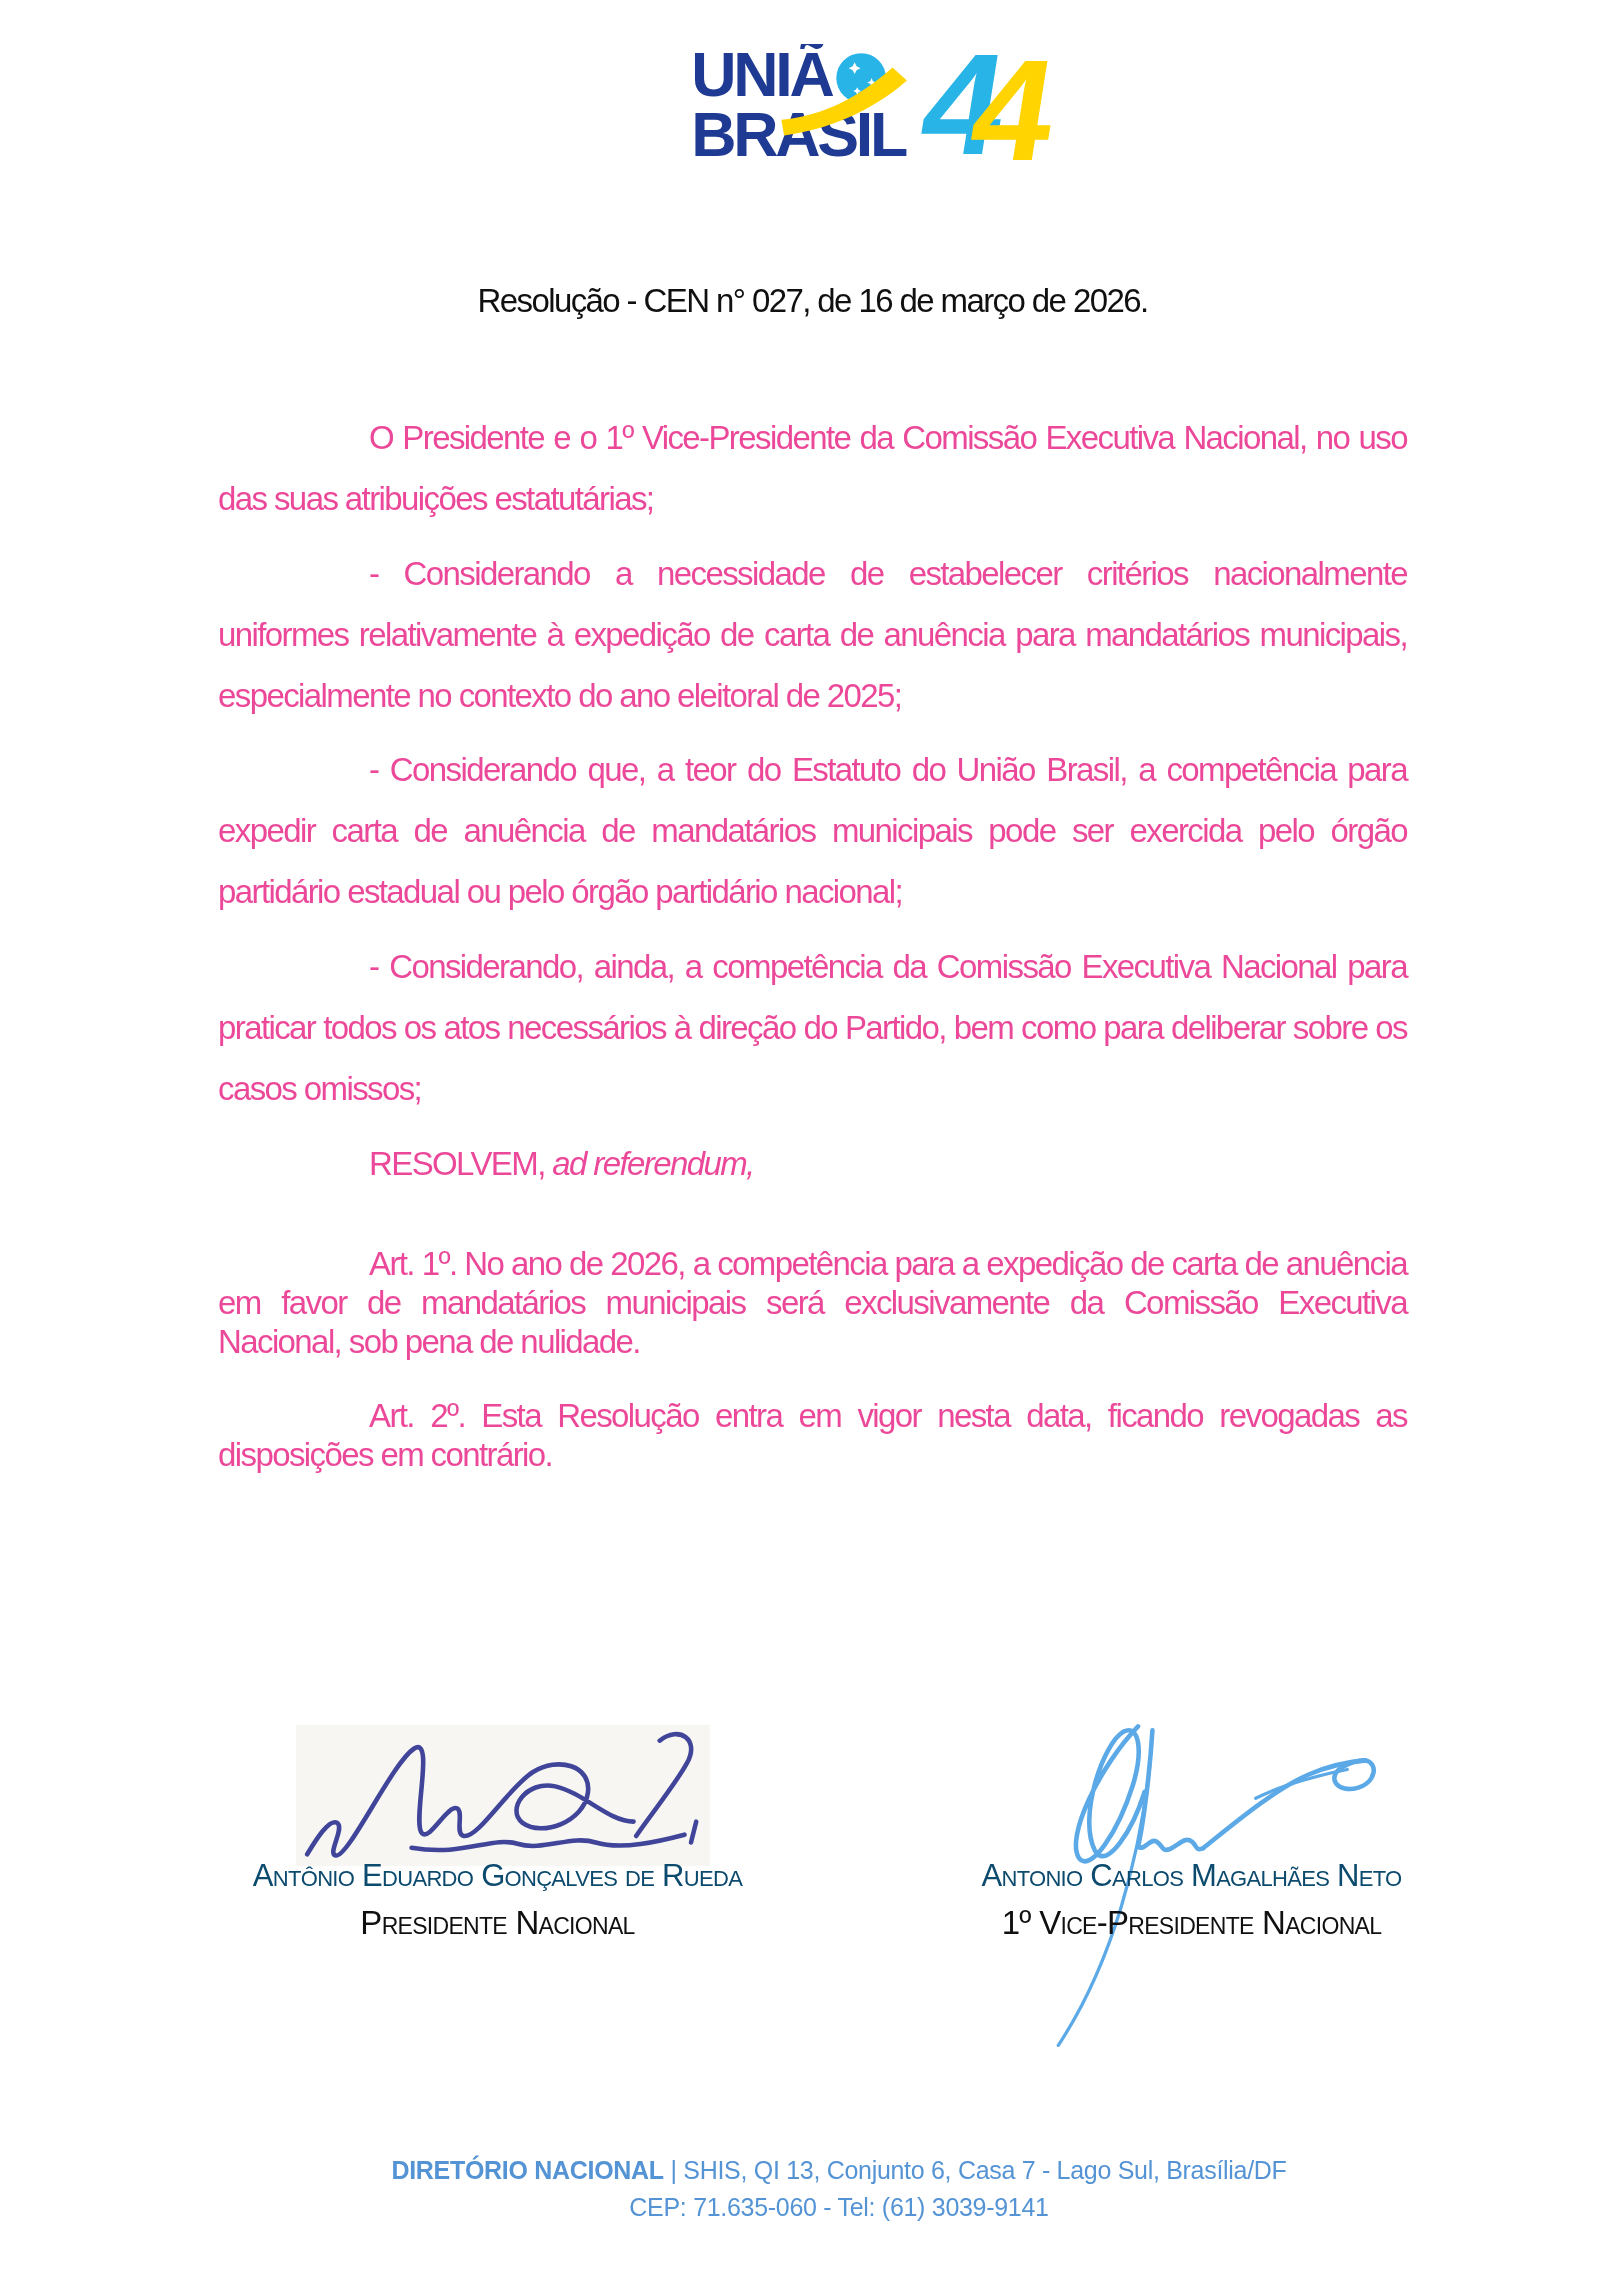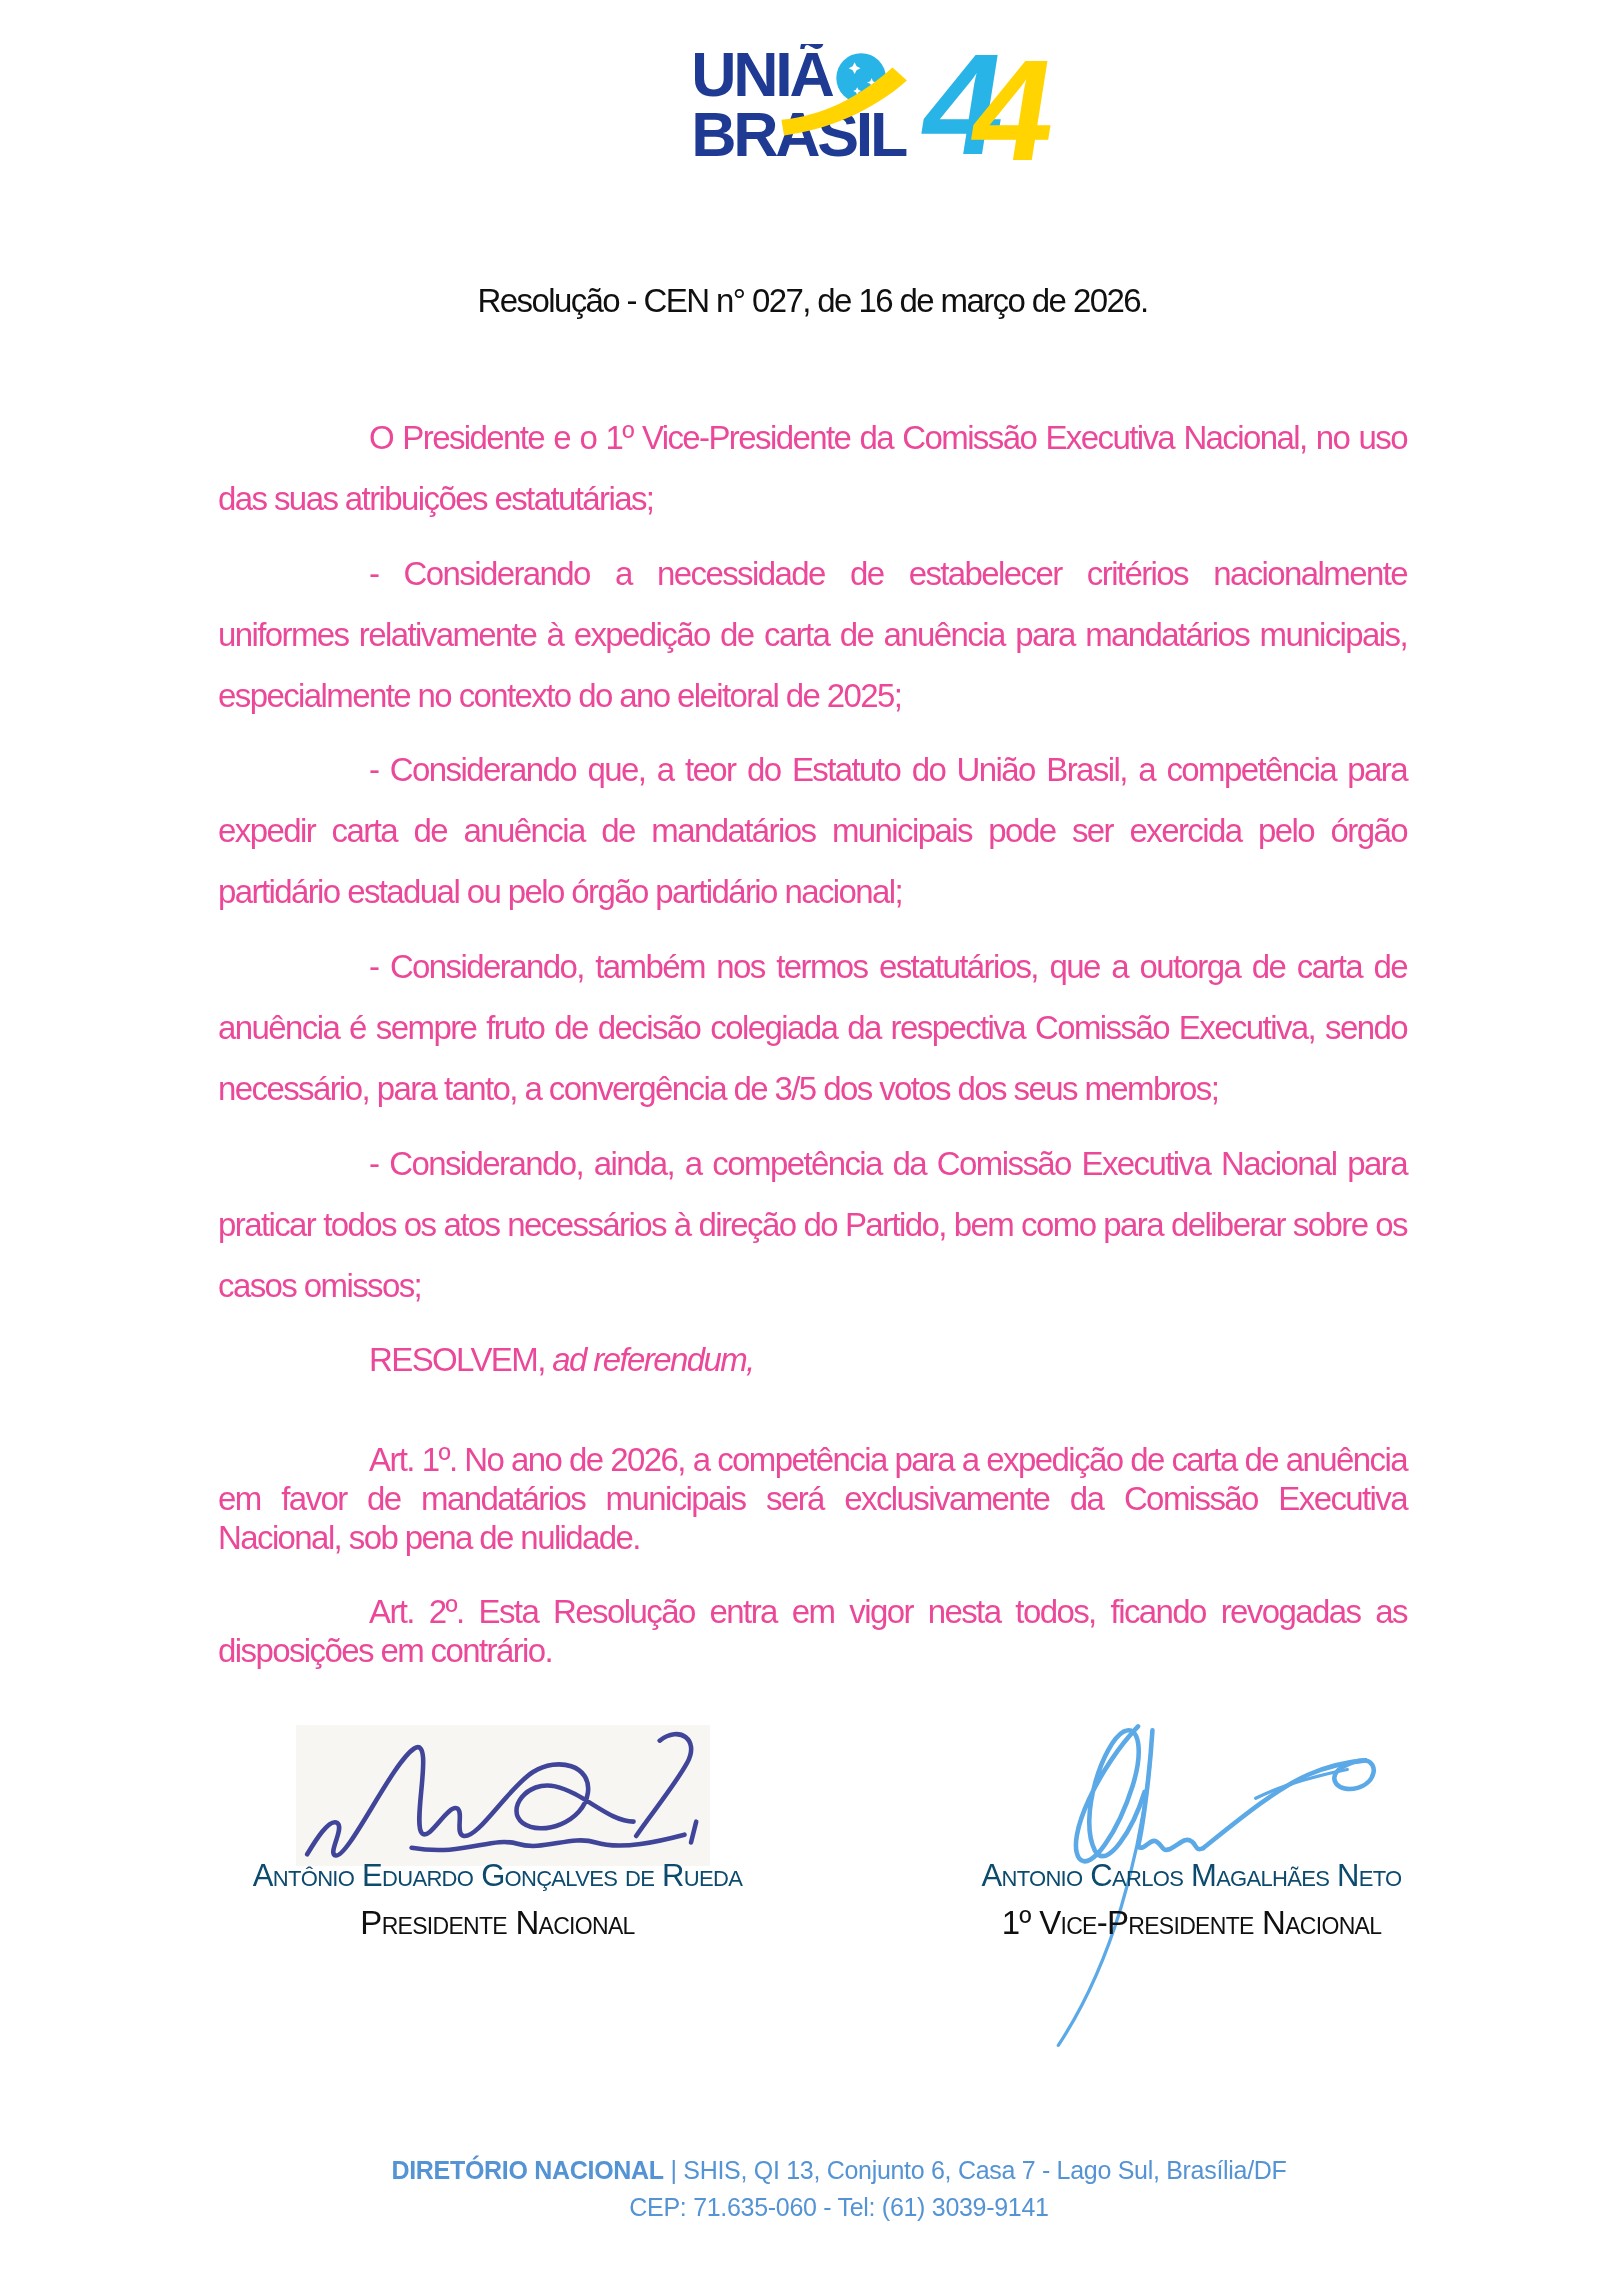--- a/index.html
+++ b/index.html
@@ -81,25 +81,24 @@
       </g>
     </svg>
   </div>
 
   <div class="doc-title">Resolução - CEN n° 027, de 16 de março de 2026.</div>
 
   <div class="body-text">
     <p>O Presidente e o 1º Vice-Presidente da Comissão Executiva Nacional, no uso das suas atribuições estatutárias;</p>
     <p>- Considerando a necessidade de estabelecer critérios nacionalmente uniformes relativamente à expedição de carta de anuência para mandatários municipais, especialmente no contexto do ano eleitoral de 2025;</p>
     <p>- Considerando que, a teor do Estatuto do União Brasil, a competência para expedir carta de anuência de mandatários municipais pode ser exercida pelo órgão partidário estadual ou pelo órgão partidário nacional;</p>
-    <p>- Considerando, também nos termos estatutários, que a outorga de carta de anuência é sempre fruto de decisão colegiada da respectiva Comissão Executiva, sendo necessário, para tanto, a convergência de 3/5 dos votos dos seus membros;</p>
     <p>- Considerando, ainda, a competência da Comissão Executiva Nacional para praticar todos os atos necessários à direção do Partido, bem como para deliberar sobre os casos omissos;</p>
     <p class="resolvem"><span>RESOLVEM, </span><span class="italic">ad referendum,</span></p>
     <p class="art">Art. 1º. No ano de 2026, a competência para a expedição de carta de anuência em favor de mandatários municipais será exclusivamente da Comissão Executiva Nacional, sob pena de nulidade.</p>
-    <p class="art">Art. 2º. Esta Resolução entra em vigor nesta todos, ficando revogadas as disposições em contrário.</p>
+    <p class="art">Art. 2º. Esta Resolução entra em vigor nesta data, ficando revogadas as disposições em contrário.</p>
   </div>
 
   <div class="sig-img-left">
     <svg viewBox="0 0 632 216">
       <g stroke="#40459a" stroke-width="7" fill="none" stroke-linecap="round" stroke-linejoin="round">
         <path d="M 16,198
                  C 28,178 50,142 62,150 C 74,158 46,198 60,200
                  C 80,202 146,58 180,36 C 212,16 176,152 192,166
                  C 204,178 232,120 246,128 C 256,134 242,168 256,170
                  C 278,174 324,96 362,72 C 400,48 452,62 446,104

